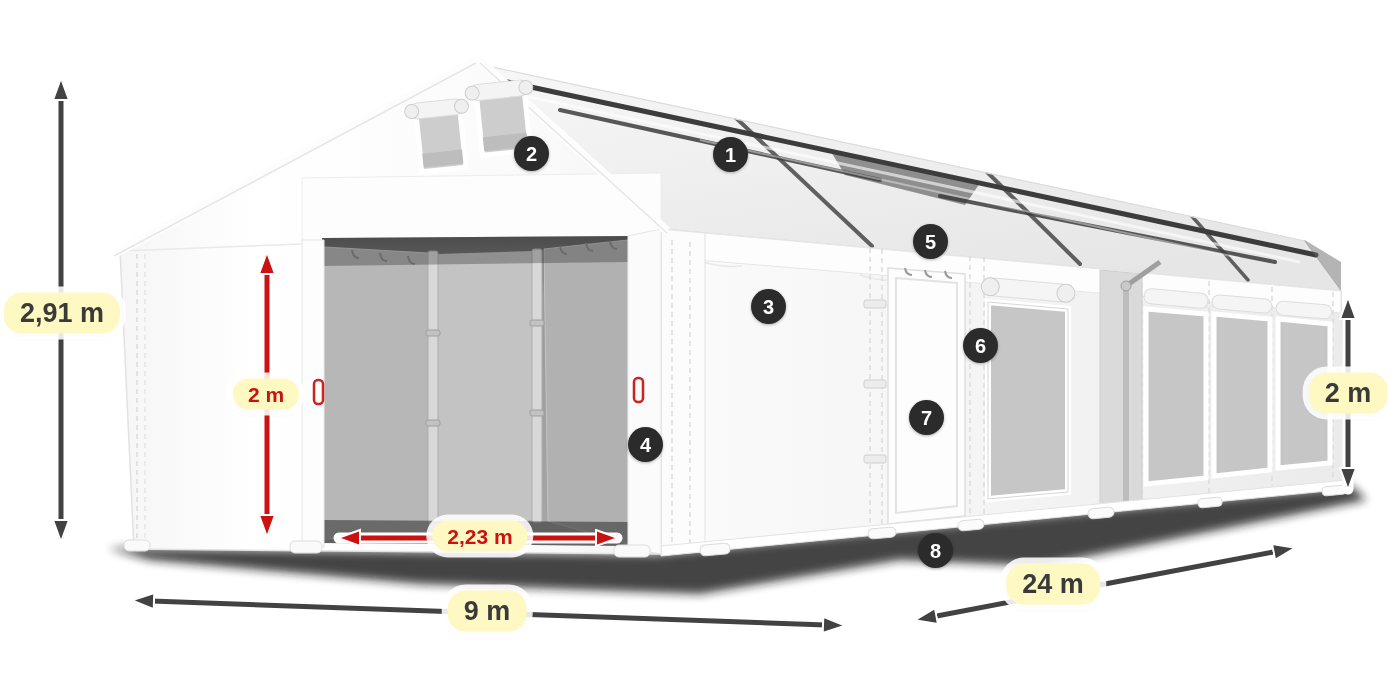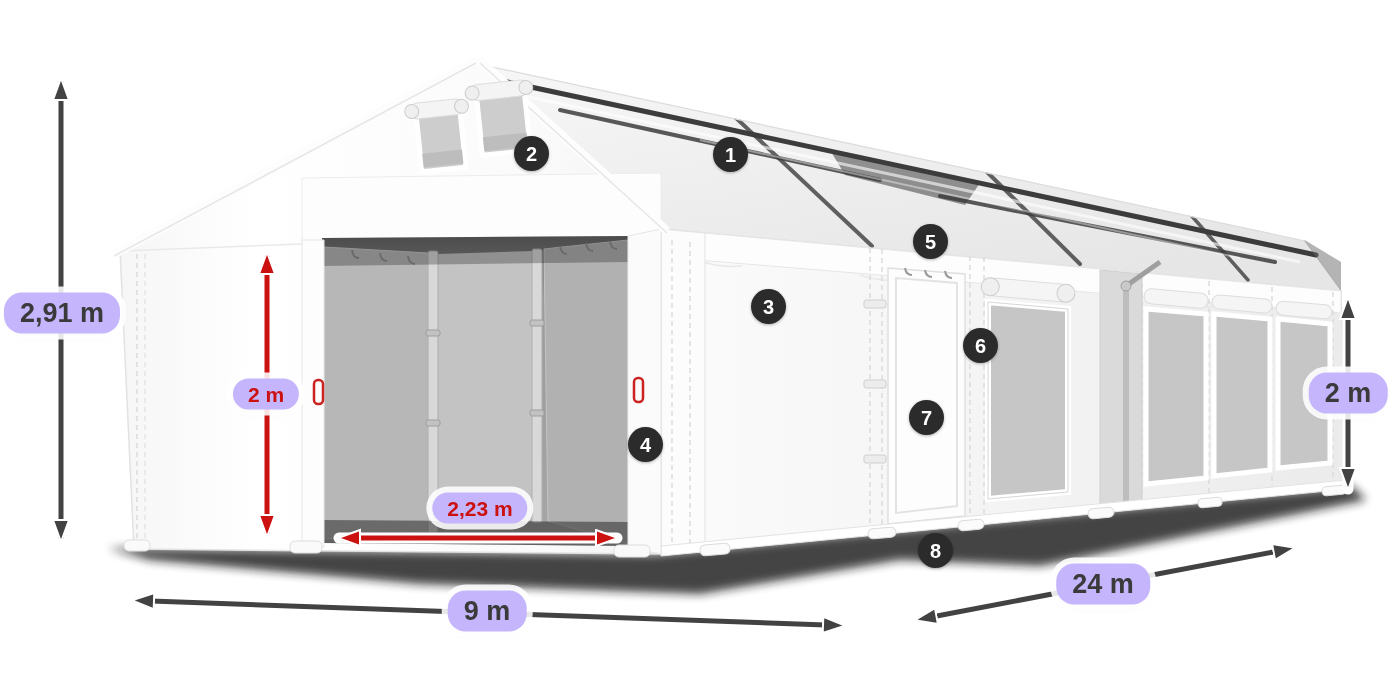--- a/index.html
+++ b/index.html
@@ -4,21 +4,21 @@
 <style>
   html,body{margin:0;padding:0;background:#ffffff;}
   #stage{
     position:relative;width:1400px;height:700px;overflow:hidden;
     font-family:"Liberation Sans",sans-serif;background:#ffffff;
   }
   #stage svg{position:absolute;left:0;top:0;}
   
   .pill{
     position:absolute;transform:translate(-50%,-50%);
-    background:#c4b5fd;border-radius:18px;white-space:nowrap;
+    background:#fef9c3;border-radius:18px;white-space:nowrap;
     font-weight:700;color:#3a3a3a;line-height:1;
     box-shadow:0 0 0 6px rgba(255,255,255,0.88), 0 2px 6px rgba(0,0,0,0.14);
     z-index:5;
   }
   .pill--dark{font-size:27px;padding:7px 16px;}
   .pill--red{font-size:21px;padding:5px 15px;color:#cc1111;}
   
   .badge{
     position:absolute;width:35px;height:35px;border-radius:50%;
     background:#2b2b2b;color:#ffffff;font-weight:700;font-size:20px;
@@ -265,23 +265,23 @@
 
       <g>
         <path d="M1348,298 L1348,489" stroke="#ffffff" stroke-width="11"></path>
         <path d="M1348,302 L1348,485" stroke="#424242" stroke-width="5" marker-start="url(#ahDark)" marker-end="url(#ahDark)"></path>
       </g>
     </g>
   </svg>
 
   <div class="pill pill--dark" style="left:62px;top:313px;">2,91 m</div>
   <div class="pill pill--red" style="left:266px;top:394px;">2 m</div>
-  <div class="pill pill--red" style="left:480px;top:508px;">2,23 m</div>
+  <div class="pill pill--red" style="left:480px;top:536px;">2,23 m</div>
   <div class="pill pill--dark" style="left:487px;top:611px;">9 m</div>
-  <div class="pill pill--dark" style="left:1103px;top:584px;">24 m</div>
+  <div class="pill pill--dark" style="left:1053px;top:584px;">24 m</div>
   <div class="pill pill--dark" style="left:1348px;top:393px;">2 m</div>
 
   <div class="badge" style="left:713px;top:137px;">1</div>
   <div class="badge" style="left:514px;top:136px;">2</div>
   <div class="badge" style="left:751px;top:289px;">3</div>
   <div class="badge" style="left:628px;top:427px;">4</div>
   <div class="badge" style="left:913px;top:224px;">5</div>
   <div class="badge" style="left:963px;top:328px;">6</div>
   <div class="badge" style="left:909px;top:400px;">7</div>
   <div class="badge" style="left:918px;top:533px;">8</div>

